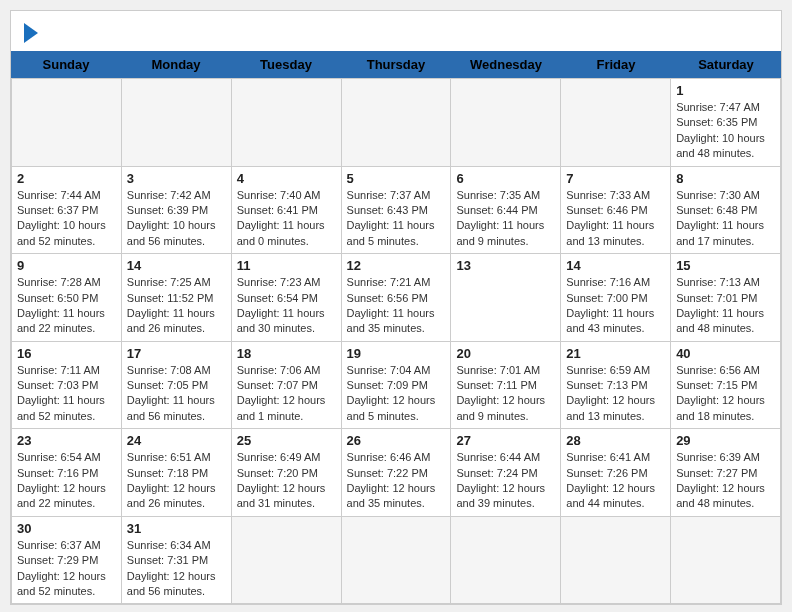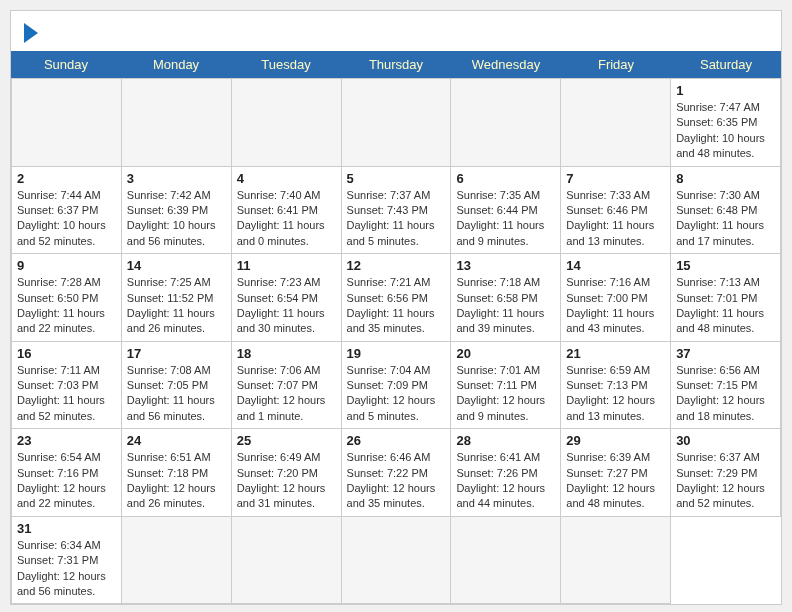--- a/index.html
+++ b/index.html
@@ -65,25 +65,25 @@
     .subtitle {
       font-size: 15px;
       color: #444;
     }
     .day-headers {
       display: grid;
       grid-template-columns: repeat(7, 1fr);
       background: #2b6cb0;
     }
     .day-header {
-      color: #fef9c3;
+      color: #000000;
       text-align: center;
       padding: 6px 4px;
       font-size: 13px;
-      font-weight: normal;
+      font-weight: bold;
     }
     .calendar-grid {
       display: grid;
       grid-template-columns: repeat(7, 1fr);
       border-left: 1px solid #ccc;
       border-top: 1px solid #ccc;
     }
     .calendar-cell {
       border-right: 1px solid #ccc;
       border-bottom: 1px solid #ccc;
@@ -162,21 +162,21 @@
       </div>
       <div class="calendar-cell">
         <div class="cell-date">4</div>
         <div class="cell-info">Sunrise: 7:40 AM
 Sunset: 6:41 PM
 Daylight: 11 hours and 0 minutes.</div>
       </div>
       <div class="calendar-cell">
         <div class="cell-date">5</div>
         <div class="cell-info">Sunrise: 7:37 AM
-Sunset: 7:43 PM
+Sunset: 6:43 PM
 Daylight: 11 hours and 5 minutes.</div>
       </div>
       <div class="calendar-cell">
         <div class="cell-date">6</div>
         <div class="cell-info">Sunrise: 7:35 AM
 Sunset: 6:44 PM
 Daylight: 11 hours and 9 minutes.</div>
       </div>
       <div class="calendar-cell">
         <div class="cell-date">7</div>
@@ -209,23 +209,20 @@
 Daylight: 11 hours and 30 minutes.</div>
       </div>
       <div class="calendar-cell">
         <div class="cell-date">12</div>
         <div class="cell-info">Sunrise: 7:21 AM
 Sunset: 6:56 PM
 Daylight: 11 hours and 35 minutes.</div>
       </div>
       <div class="calendar-cell">
         <div class="cell-date">13</div>
-        <div class="cell-info">Sunrise: 7:18 AM
-Sunset: 6:58 PM
-Daylight: 11 hours and 39 minutes.</div>
       </div>
       <div class="calendar-cell">
         <div class="cell-date">14</div>
         <div class="cell-info">Sunrise: 7:16 AM
 Sunset: 7:00 PM
 Daylight: 11 hours and 43 minutes.</div>
       </div>
       <div class="calendar-cell">
         <div class="cell-date">15</div>
         <div class="cell-info">Sunrise: 7:13 AM
@@ -262,21 +259,21 @@
 Sunset: 7:11 PM
 Daylight: 12 hours and 9 minutes.</div>
       </div>
       <div class="calendar-cell">
         <div class="cell-date">21</div>
         <div class="cell-info">Sunrise: 6:59 AM
 Sunset: 7:13 PM
 Daylight: 12 hours and 13 minutes.</div>
       </div>
       <div class="calendar-cell">
-        <div class="cell-date">37</div>
+        <div class="cell-date">40</div>
         <div class="cell-info">Sunrise: 6:56 AM
 Sunset: 7:15 PM
 Daylight: 12 hours and 18 minutes.</div>
       </div>
       <div class="calendar-cell">
         <div class="cell-date">23</div>
         <div class="cell-info">Sunrise: 6:54 AM
 Sunset: 7:16 PM
 Daylight: 12 hours and 22 minutes.</div>
       </div>
@@ -290,20 +287,26 @@
         <div class="cell-date">25</div>
         <div class="cell-info">Sunrise: 6:49 AM
 Sunset: 7:20 PM
 Daylight: 12 hours and 31 minutes.</div>
       </div>
       <div class="calendar-cell">
         <div class="cell-date">26</div>
         <div class="cell-info">Sunrise: 6:46 AM
 Sunset: 7:22 PM
 Daylight: 12 hours and 35 minutes.</div>
+      </div>
+      <div class="calendar-cell">
+        <div class="cell-date">27</div>
+        <div class="cell-info">Sunrise: 6:44 AM
+Sunset: 7:24 PM
+Daylight: 12 hours and 39 minutes.</div>
       </div>
       <div class="calendar-cell">
         <div class="cell-date">28</div>
         <div class="cell-info">Sunrise: 6:41 AM
 Sunset: 7:26 PM
 Daylight: 12 hours and 44 minutes.</div>
       </div>
       <div class="calendar-cell">
         <div class="cell-date">29</div>
         <div class="cell-info">Sunrise: 6:39 AM

